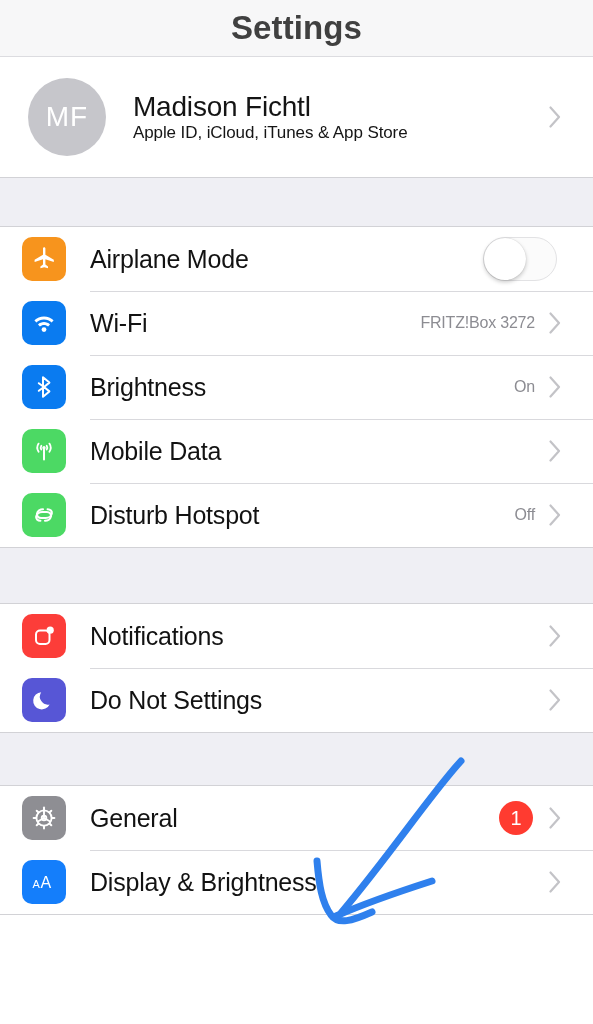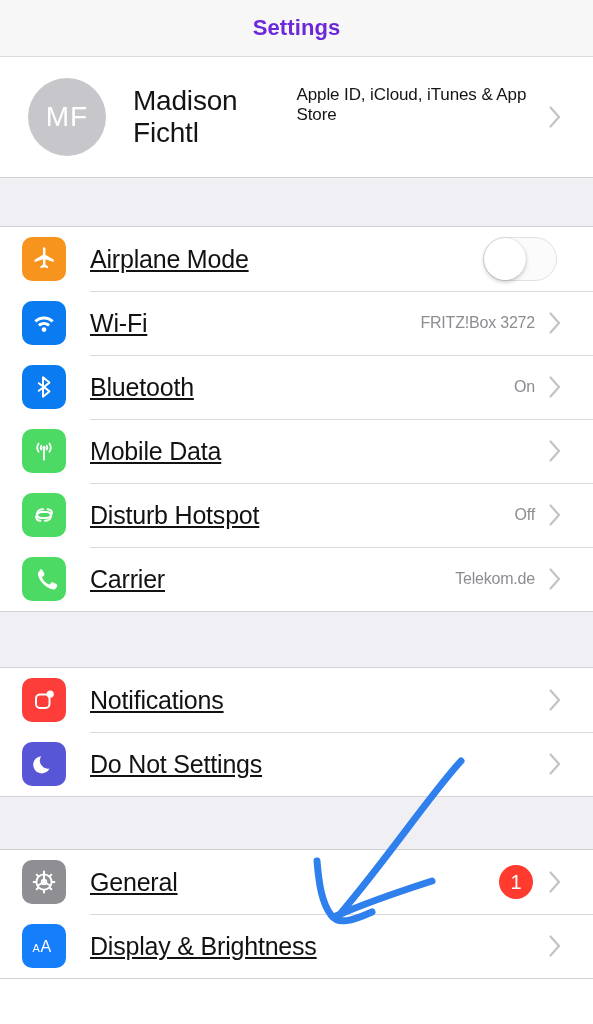--- a/index.html
+++ b/index.html
@@ -27,23 +27,23 @@
     position: relative;
     height: 57px;
     background: #f7f7f8;
     border-bottom: 1px solid #dcdce0;
     display: flex;
     align-items: center;
     justify-content: center;
     box-sizing: border-box;
   }
   .navbar-title {
-    font-size: 22px;
+    font-size: 33px;
     font-weight: bold;
-    color: #6d28d9;
+    color: #404040;
     letter-spacing: 0.1px;
   }
 
   
   .group {
     background: #ffffff;
     border-top: 1px solid #d2d2d6;
     border-bottom: 1px solid #d2d2d6;
   }
   .gap {
@@ -88,21 +88,21 @@
     display: flex;
     align-items: center;
     justify-content: center;
     font-size: 28px;
     letter-spacing: 1px;
     flex: 0 0 auto;
   }
   .account-text {
     margin-left: 27px;
     display: flex;
-    flex-direction: row;
+    flex-direction: column;
     justify-content: center;
     flex: 1 1 auto;
   }
   .account-name {
     font-size: 28px;
     color: #141414;
     line-height: 1.15;
     letter-spacing: -0.2px;
   }
   .account-sub {
@@ -126,21 +126,20 @@
   }
   .tile svg { display: block; }
 
   .row-label {
     margin-left: 24px;
     font-size: 25px;
     color: #121212;
     letter-spacing: -0.2px;
     flex: 1 1 auto;
     white-space: nowrap;
-    text-decoration: underline;
   }
   .row-value {
     font-size: 16px;
     color: #8c8c92;
     letter-spacing: -0.2px;
     margin-right: 14px;
     white-space: nowrap;
   }
   .chevron {
     width: 12px;
@@ -256,21 +255,21 @@
       </div>
     </div>
 
     <div class="row">
       <div class="tile" style="background:#0a7bf0;">
         <svg viewBox="0 0 30 30" width="30" height="30">
           <path d="M14 5.2 L20.4 10.6 L15 15 L20.4 19.4 L14 24.8 Z M14 10.2 v9.6" fill="none" stroke="#ffffff" stroke-width="2" stroke-linejoin="round" stroke-linecap="round"></path>
           <path d="M9.8 11.2 L15 15 L9.8 18.8" fill="none" stroke="#ffffff" stroke-width="2" stroke-linecap="round" stroke-linejoin="round"></path>
         </svg>
       </div>
-      <div class="row-label">Bluetooth</div>
+      <div class="row-label">Brightness</div>
       <div class="row-value">On</div>
       <div class="chevron">
         <svg viewBox="0 0 12 22" width="12" height="22">
             <path d="M1.5 1.5 L10 11 L1.5 20.5" fill="none" stroke="#c3c3c7" stroke-width="2.2" stroke-linecap="round" stroke-linejoin="round"></path>
           </svg>
       </div>
     </div>
 
     <div class="row">
       <div class="tile" style="background:#4cd964;">
@@ -301,34 +300,20 @@
       </div>
       <div class="row-label">Disturb Hotspot</div>
       <div class="row-value">Off</div>
       <div class="chevron">
         <svg viewBox="0 0 12 22" width="12" height="22">
             <path d="M1.5 1.5 L10 11 L1.5 20.5" fill="none" stroke="#c3c3c7" stroke-width="2.2" stroke-linecap="round" stroke-linejoin="round"></path>
           </svg>
       </div>
     </div>
 
-    <div class="row">
-      <div class="tile" style="background:#4cd964;">
-        <svg viewBox="0 0 30 30" width="30" height="30">
-          <path d="M11.2 5.6c.9-.5 1.8-.2 2.3.7l1.7 3c.5.9.3 1.8-.5 2.4l-1.3 1c-.2.2-.3.5-.2.8.5 1.5 1.5 3.2 2.6 4.3 1.1 1.1 2.8 2.1 4.3 2.6.3.1.6 0 .8-.2l1-1.3c.6-.8 1.5-1 2.4-.5l3 1.7c.9.5 1.2 1.4.7 2.3l-1 1.8c-.6 1-1.7 1.5-3 1.3-3.3-.5-7-2.7-9.7-5.4-2.7-2.7-4.9-6.4-5.4-9.7-.2-1.3.3-2.4 1.3-3z" fill="#ffffff"></path>
-        </svg>
-      </div>
-      <div class="row-label">Carrier</div>
-      <div class="row-value">Telekom.de</div>
-      <div class="chevron">
-        <svg viewBox="0 0 12 22" width="12" height="22">
-            <path d="M1.5 1.5 L10 11 L1.5 20.5" fill="none" stroke="#c3c3c7" stroke-width="2.2" stroke-linecap="round" stroke-linejoin="round"></path>
-          </svg>
-      </div>
-    </div>
   </div>
 
   <div class="gap gap-2"></div>
 
   <div class="group">
 
     <div class="row">
       <div class="tile" style="background:#fc3d39;">
         <svg viewBox="0 0 30 30" width="30" height="30">
           <rect x="7" y="9.5" width="13.5" height="13.5" rx="4" fill="none" stroke="#ffffff" stroke-width="2"></rect>

